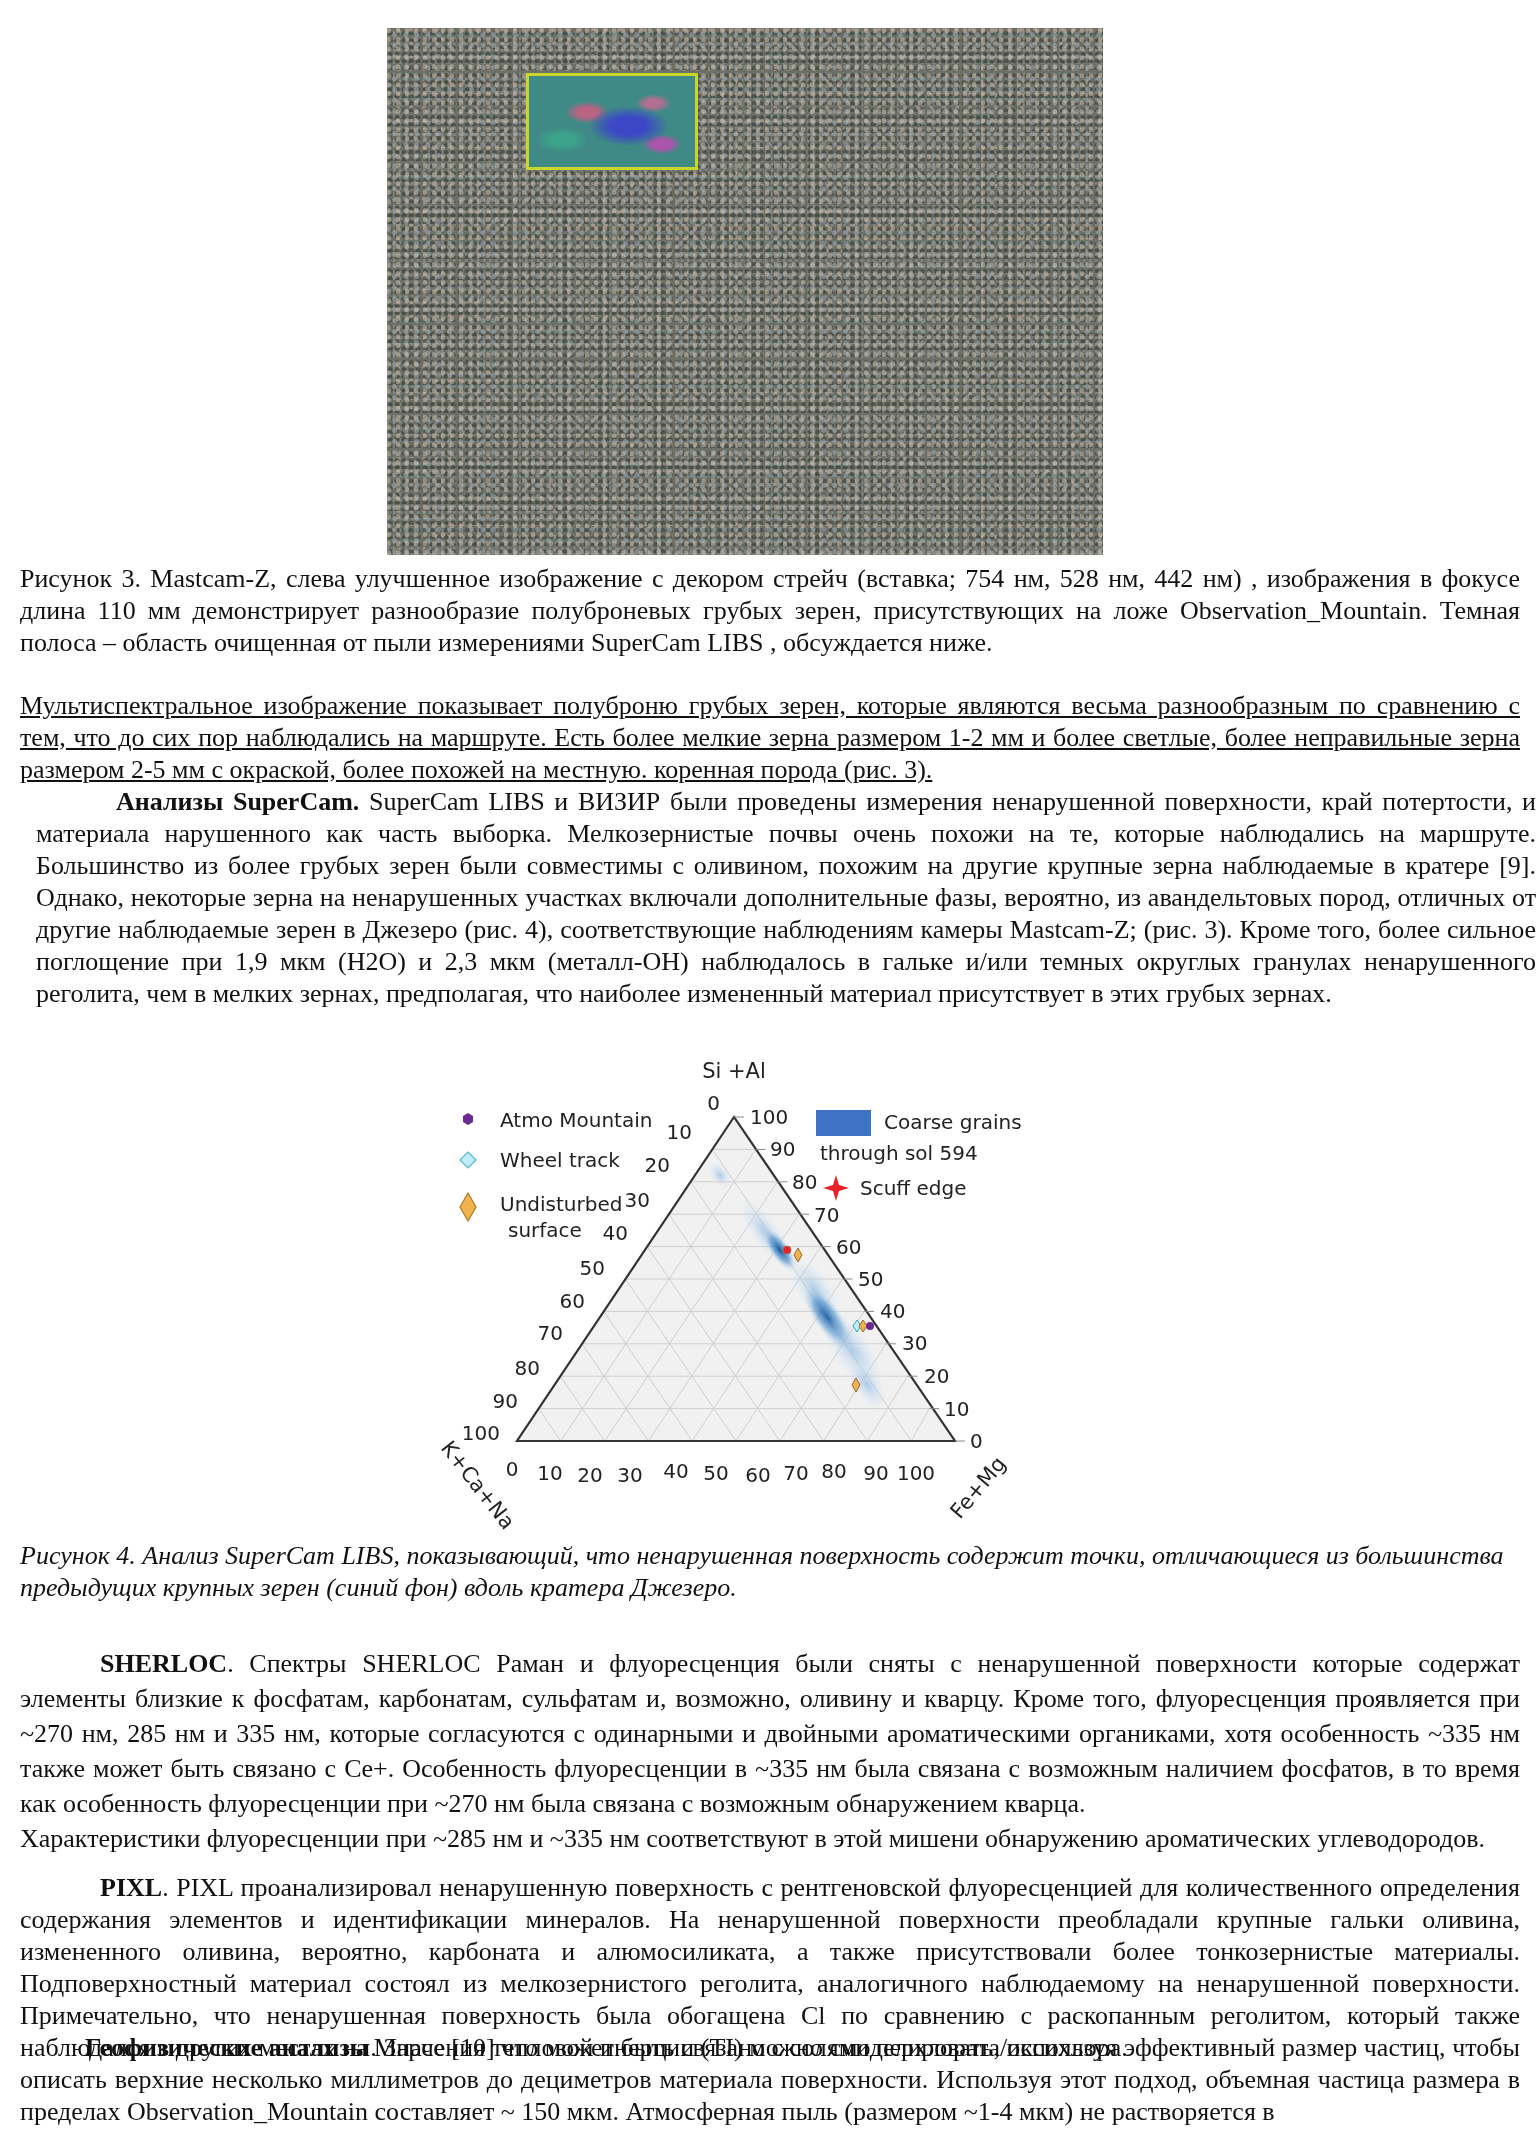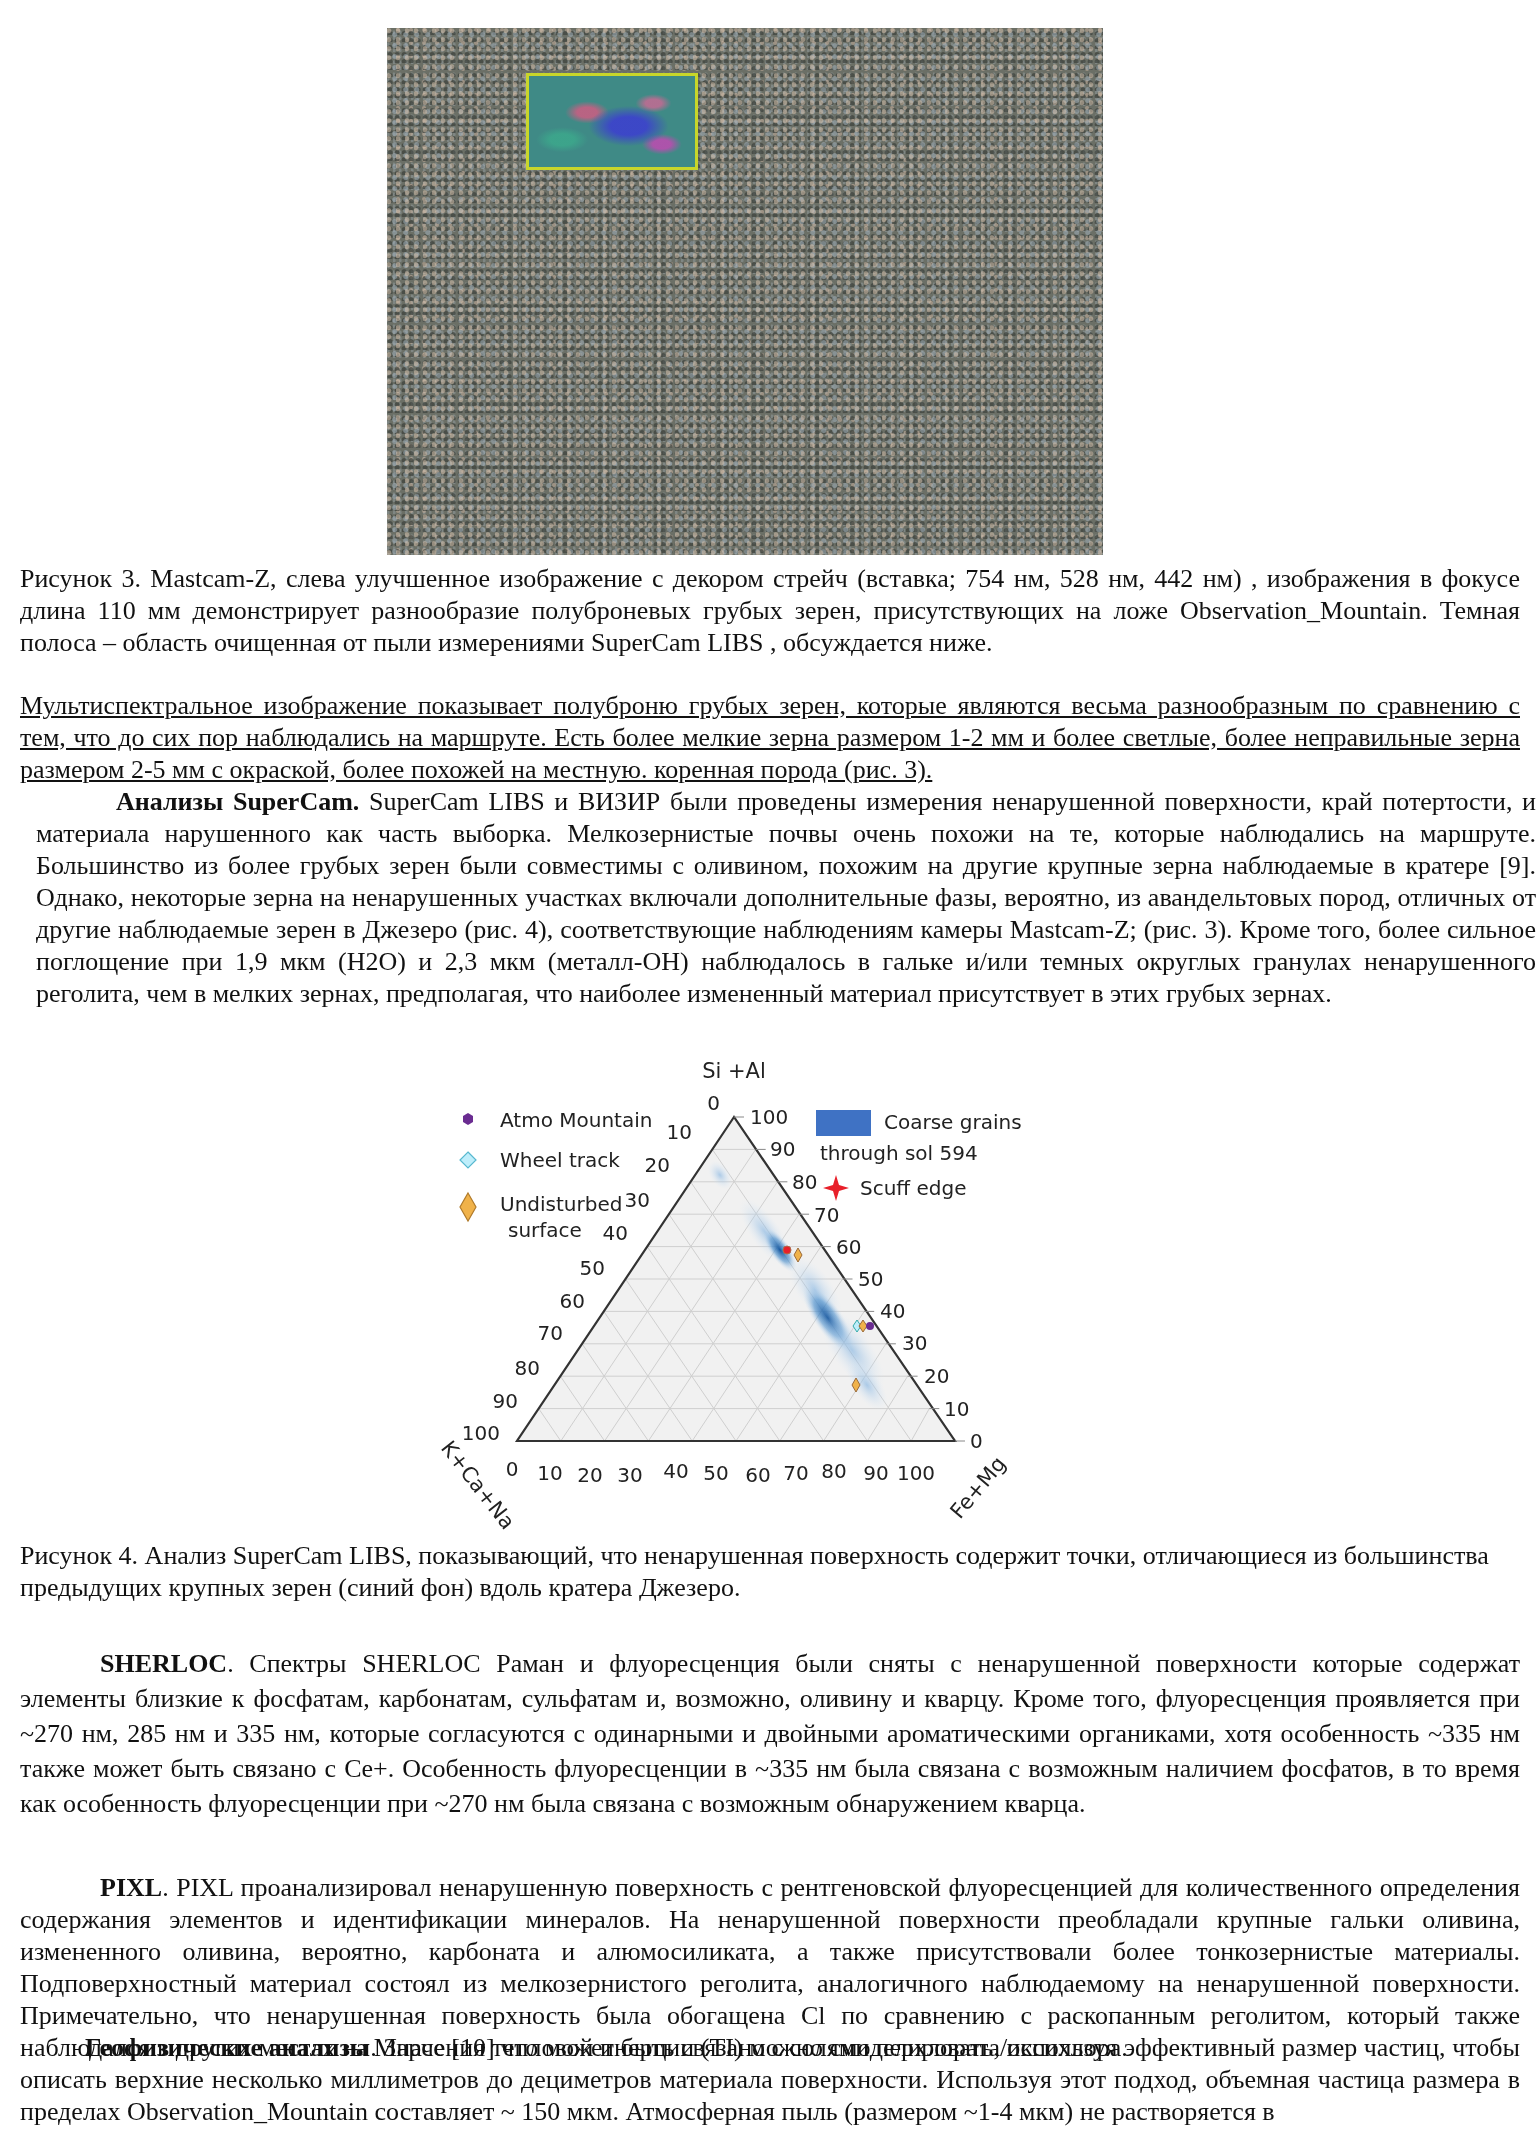--- a/index.html
+++ b/index.html
@@ -193,26 +193,27 @@
     <g>
       <rect x="396" y="60" width="55" height="26" fill="#3f72c4"></rect>
       <text x="464" y="79" font-size="20">Coarse grains</text>
       <text x="400" y="110" font-size="20">through sol 594</text>
       <path d="M416,125 l3,10 l10,3 l-10,3 l-3,10 l-3,-10 l-10,-3 l10,-3 z" fill="#e8202a"></path>
       <text x="440" y="145" font-size="20">Scuff edge</text>
     </g>
   </svg>
 </div>
 
-<div class="txt" style="top:1540px;">
+<div class="txt" style="top:1540px;font-style:italic;">
   <p class="lastline">Рисунок 4. Анализ SuperCam LIBS, показывающий, что ненарушенная поверхность содержит точки, отличающиеся из большинства предыдущих крупных зерен (синий фон) вдоль кратера Джезеро.</p>
 </div>
 
 <div class="txt" style="top:1630px; line-height:35px;margin-top:16px;">
   <p class="indent"><span class="b">SHERLOC</span><span>. Спектры SHERLOC Раман и флуоресценция были сняты с ненарушенной поверхности которые содержат элементы близкие к фосфатам, карбонатам, сульфатам и, возможно, оливину и кварцу. Кроме того, флуоресценция проявляется при ~270 нм, 285 нм и 335 нм, которые согласуются с одинарными и двойными ароматическими органиками, хотя особенность ~335 нм также может быть связано с Ce+. Особенность флуоресценции в ~335 нм была связана с возможным наличием фосфатов, в то время как особенность флуоресценции при ~270 нм была связана с возможным обнаружением кварца.</span></p>
+  <p class="lastline"> Характеристики флуоресценции при ~285 нм и ~335 нм соответствуют в этой мишени обнаружению ароматических углеводородов.</p>
 </div>
 
 <div class="txt" style="top:1872px;">
   <p class="indent"><span class="b">PIXL</span><span>. PIXL проанализировал ненарушенную поверхность с рентгеновской флуоресценцией для количественного определения содержания элементов и идентификации минералов. На ненарушенной поверхности преобладали крупные гальки оливина, измененного оливина, вероятно, карбоната и алюмосиликата, а также присутствовали более тонкозернистые материалы. Подповерхностный материал состоял из мелкозернистого реголита, аналогичного наблюдаемому на ненарушенной поверхности. Примечательно, что ненарушенная поверхность была обогащена Cl по сравнению с раскопанным реголитом, который также наблюдался в других местах на Марсе [10] что может быть связано с солями перхлората/оксихлора.</span></p>
 </div>
 
 <div class="txt" style="top:2032px;">
   <p class="indent-sm"><span class="b">Геофизические анализы</span><span>. Значения тепловой инерции (TI) можно смоделировать, используя эффективный размер частиц, чтобы описать верхние несколько миллиметров до дециметров материала поверхности. Используя этот подход, объемная частица размера в пределах Observation_Mountain составляет ~ 150 мкм. Атмосферная пыль (размером ~1-4 мкм) не растворяется в</span></p>
 </div>
 

